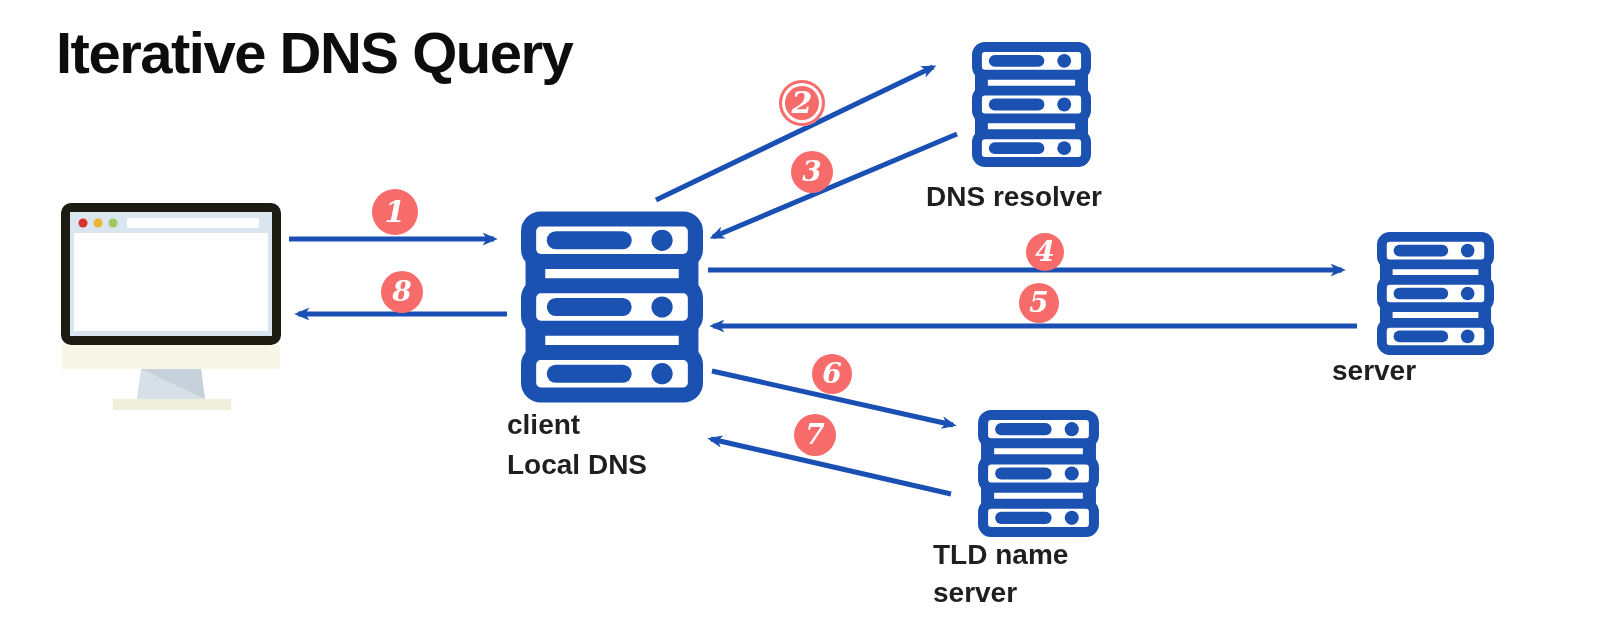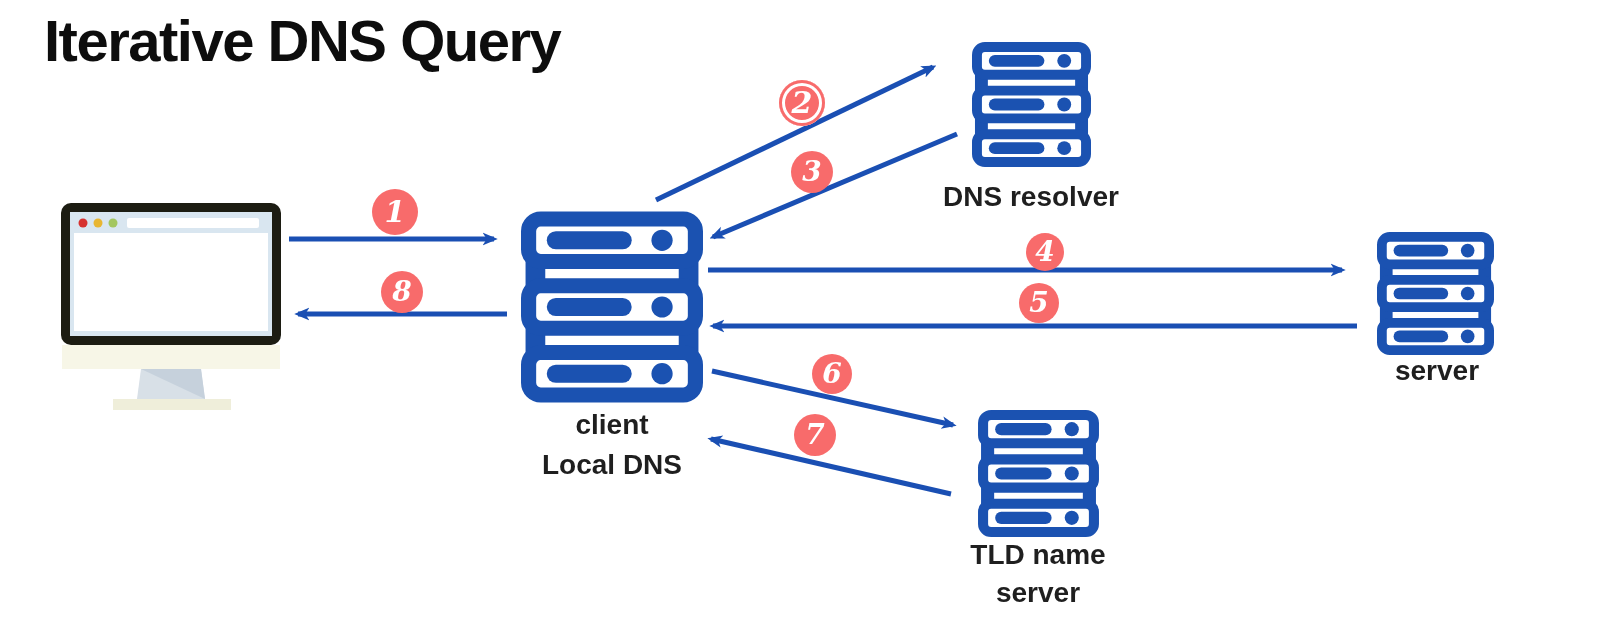--- a/index.html
+++ b/index.html
@@ -2,26 +2,26 @@
 <html style="--server-blue: #1B52B1; --arrow-blue: #1A4FB3; --badge-coral: #F86B6B; --label-dark: #1F1F1F; --title-black: #0D0D0D;"><head>
 <meta charset="utf-8">
 <style>
   html,body{margin:0;padding:0;background:#ffffff;}
   #canvas{
     position:relative;width:1600px;height:640px;background:#ffffff;
     overflow:hidden;font-family:"Liberation Sans",sans-serif;
   }
   .abs{position:absolute;}
   #title{
-    position:absolute;left:44px;top:6px;margin:0;
+    position:absolute;left:44px;top:6px;margin:12px;
     font-size:58px;font-weight:800;letter-spacing:-1.5px;
     color:var(--title-black,#0d0d0d);line-height:1.2;white-space:nowrap;
   }
   .node-label{
-    position:absolute;width:210px;text-align:center;
+    position:absolute;width:210px;
     font-size:28px;font-weight:700;color:var(--label-dark,#1f1f1f);
     line-height:1.36;
   }
   .node-label.tight{line-height:1.43;}
   .badge{
     position:absolute;border-radius:50%;
     background:var(--badge-coral,#F86B6B);color:#ffffff;
     display:flex;align-items:center;justify-content:center;
     font-family:"DejaVu Serif",serif;font-style:italic;font-weight:700;
     font-size:28px;line-height:1;user-select:none;

